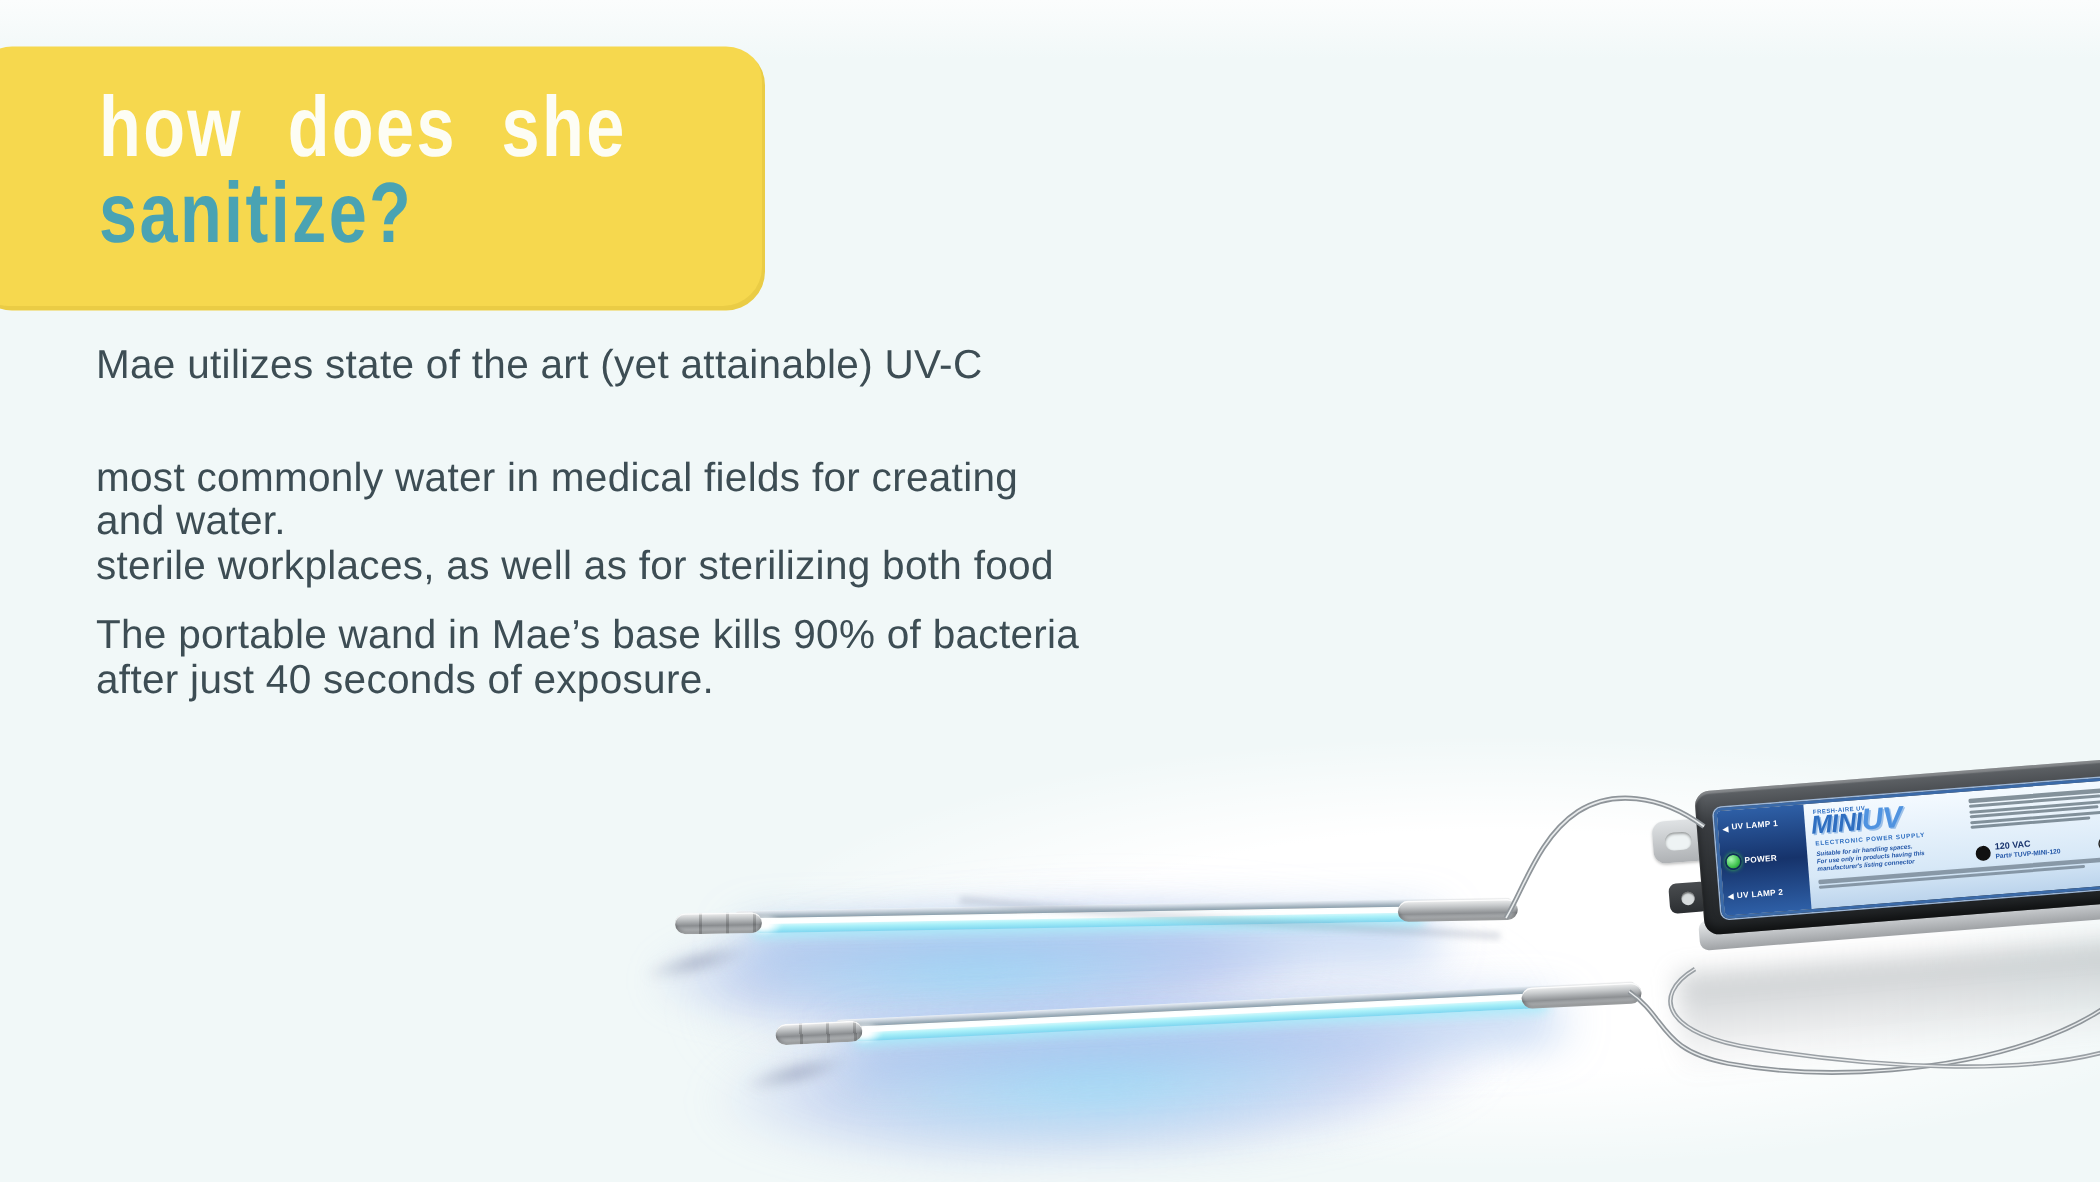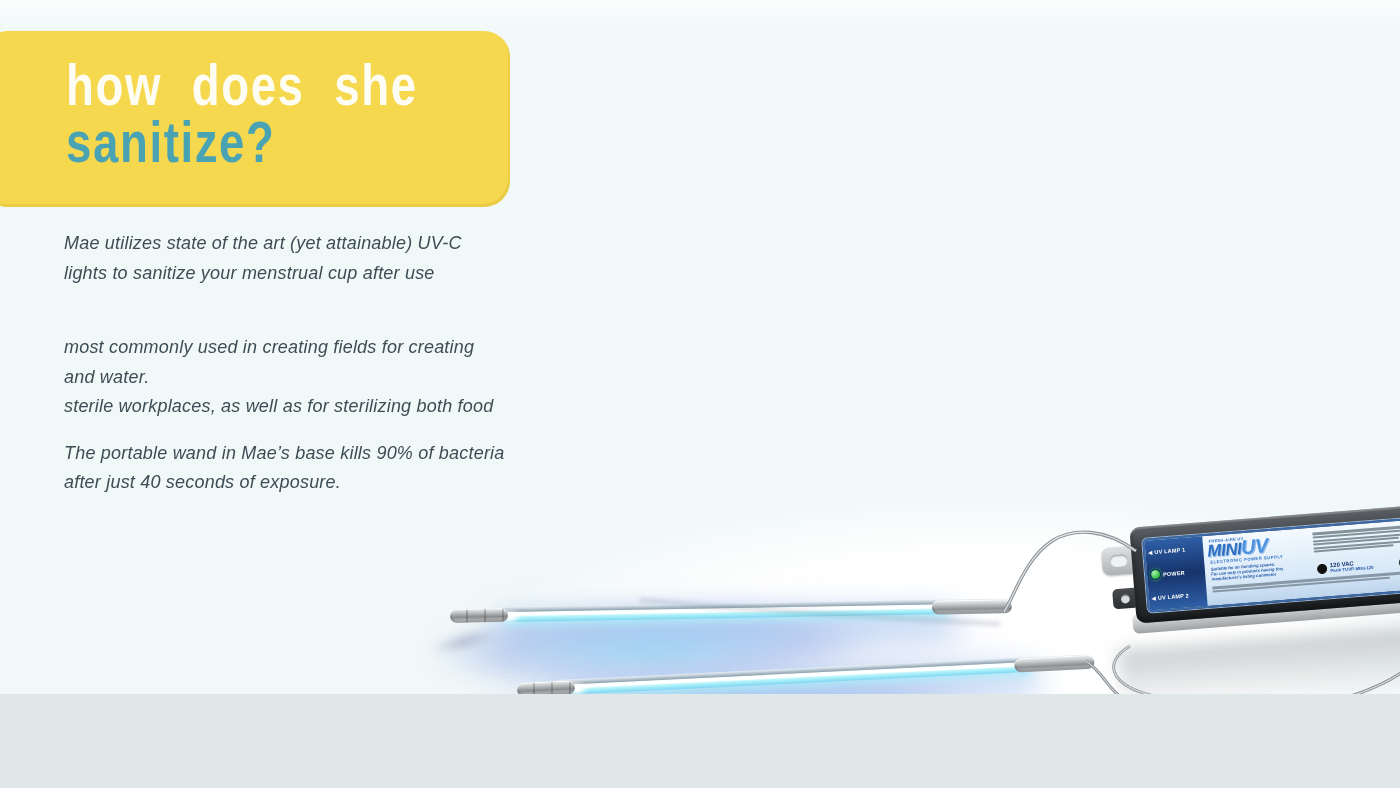--- a/index.html
+++ b/index.html
@@ -1,38 +1,38 @@
 <!DOCTYPE html>
 <html><head>
 <meta charset="utf-8">
 <style>
   html,body{margin:0;padding:0;background:#dfe7e9;}
   .stage{
-    position:relative;width:1400px;height:694px;overflow:hidden;
+    position:relative;width:1400px;height:788px;overflow:hidden;
     background:linear-gradient(180deg,#fbfdfd 0%,#f1f8f8 5%,#f1f8f8 100%);
     font-family:"Liberation Sans",sans-serif;
   }
   
   .banner{
     position:absolute;left:-18px;top:31px;width:528px;height:176px;
     background:#f6d84e;border-radius:26px;
     box-shadow:inset -2px -3px 0 rgba(150,120,10,.12);
   }
   .title-text{
     position:absolute;left:84px;top:26px;
     font-size:57px;line-height:57px;font-weight:bold;
     letter-spacing:2px;word-spacing:.34em;
     transform:scaleX(.8);transform-origin:0 0;white-space:nowrap;
   }
   .title-line1{color:#fdfdf4;}
   .title-line2{color:#4aa3b3;}
   
   .copy{
     position:absolute;left:64px;top:229px;width:840px;
-    font-size:18px;line-height:29.5px;color:#3d4d54;letter-spacing:.2px;font-style:italic;
+    font-size:27px;line-height:29.5px;color:#3d4d54;letter-spacing:.2px;
   }
   .copy .para{margin:0;}
   .para-2{margin-top:45px !important;}
   .para-3{margin-top:17px !important;}
   
   .photo-bg{
     position:absolute;left:360px;top:470px;width:1060px;height:330px;
     background:radial-gradient(60% 55% at 60% 50%, #ffffff 0%, #ffffff 45%, rgba(255,255,255,0) 80%);
     z-index:1;
   }
@@ -180,24 +180,23 @@
   <div class="banner">
     <div class="title-text">
       <div class="title-line1">how does she</div>
       <div class="title-line2">sanitize?</div>
     </div>
   </div>
 
   <div class="copy">
     <div class="para para-1">
       <div>Mae utilizes state of the art (yet attainable) UV-C</div>
-      <div>lights to sanitize your menstrual cup after use</div>
     </div>
     <div class="para para-2">
-      <div>most commonly used in creating fields for creating</div>
+      <div>most commonly water in medical fields for creating</div>
       <div>and water.</div>
       <div>sterile workplaces, as well as for sterilizing both food</div>
     </div>
     <div class="para para-3">
       <div>The portable wand in Mae’s base kills 90% of bacteria</div>
       <div>after just 40 seconds of exposure.</div>
     </div>
   </div>
 
   <div class="photo-bg"></div>

